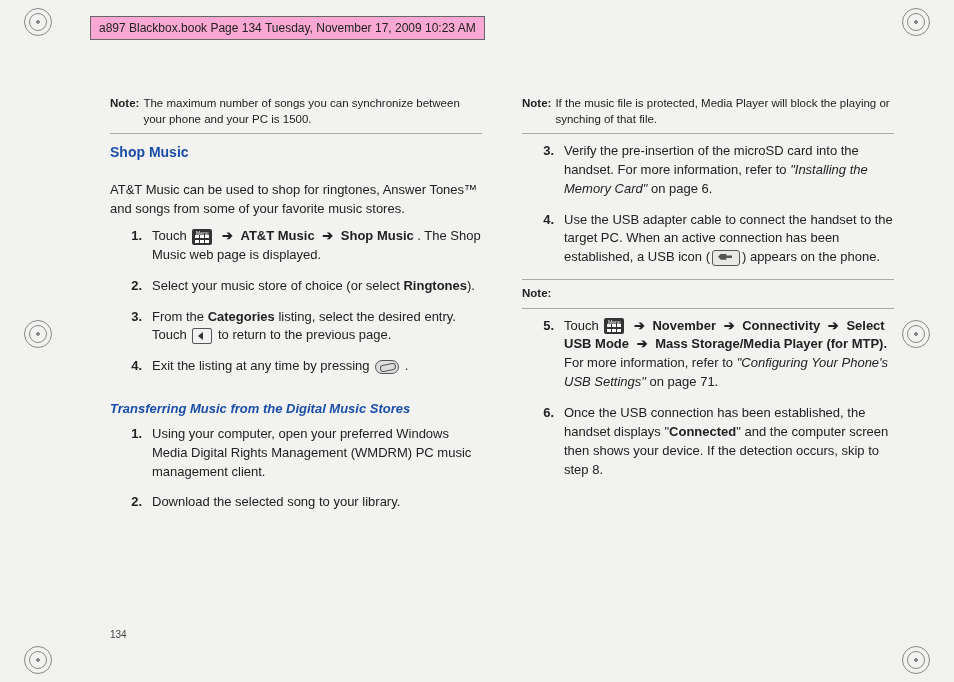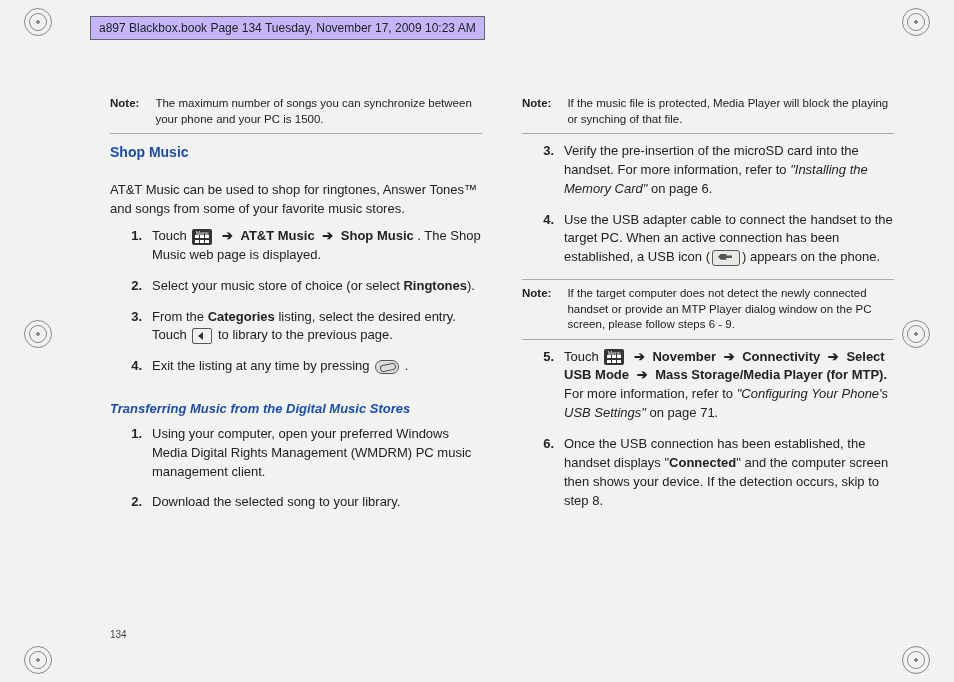--- a/index.html
+++ b/index.html
@@ -30,21 +30,21 @@
   .reg-left-bot { bottom: 8px; left: 24px; }
   .reg-right-bot { bottom: 8px; right: 24px; }
   .reg-mid-left { top: 320px; left: 24px; }
   .reg-mid-right { top: 320px; right: 24px; }
   .header-box {
     position:absolute;
     top:16px; left:90px;
     border:1px solid #666;
     padding:4px 8px;
     font-size:12px;
-    background:#c4b5fd;
+    background:#f9a8d4;
   }
   .page {
     position:absolute;
     top: 96px;
     left: 110px;
     right: 60px;
     bottom: 40px;
     display:flex;
     gap: 40px;
     font-size: 13px;
@@ -54,21 +54,21 @@
     flex:1;
     min-width:0;
   }
   .note {
     font-size: 11.5px;
     line-height:1.35;
     padding-bottom: 6px;
     border-bottom: 1px solid #aaa;
     margin-bottom: 8px;
     display:flex;
-    gap:16px;
+    gap:4px;
   }
   .note .lbl { font-weight:bold; }
   .note .txt { flex:1; }
   h3.section {
     color:#1a4ea8;
     font-weight:bold;
     font-size: 14px;
     margin: 8px 0 4px 0;
   }
   h4.subsection {
@@ -231,21 +231,21 @@
         <span class="num">2.</span>
         <span class="body">
           <span>Select your music store of choice (or select </span><span class="b">Ringtones</span><span>).</span>
         </span>
       </li>
       <li>
         <span class="num">3.</span>
         <span class="body">
           <span>From the </span><span class="b">Categories</span><span> listing, select the desired entry. Touch </span>
           <span class="icon-back"></span>
-          <span> to library to the previous page.</span>
+          <span> to return to the previous page.</span>
         </span>
       </li>
       <li>
         <span class="num">4.</span>
         <span class="body">
           <span>Exit the listing at any time by pressing </span>
           <span class="icon-end"></span>
           <span>.</span>
         </span>
       </li>
@@ -284,21 +284,20 @@
       <li>
         <span class="num">4.</span>
         <span class="body">
           <span>Use the USB adapter cable to connect the handset to the target PC. When an active connection has been established, a USB icon (</span><span class="icon-usb"></span><span>) appears on the phone.</span>
         </span>
       </li>
     </ol>
 
     <div class="note" style="border-top:1px solid #aaa;padding-top:6px;margin-top:4px">
       <span class="lbl">Note:</span>
-      <span class="txt">If the target computer does not detect the newly connected handset or provide an MTP Player dialog window on the PC screen, please follow steps 6 - 9.</span>
     </div>
 
     <ol class="steps">
       <li>
         <span class="num">5.</span>
         <span class="body">
           <span>Touch </span>
           <span class="icon-menu"></span>
           <span class="arrow">➔</span>
           <span class="b">November</span>

